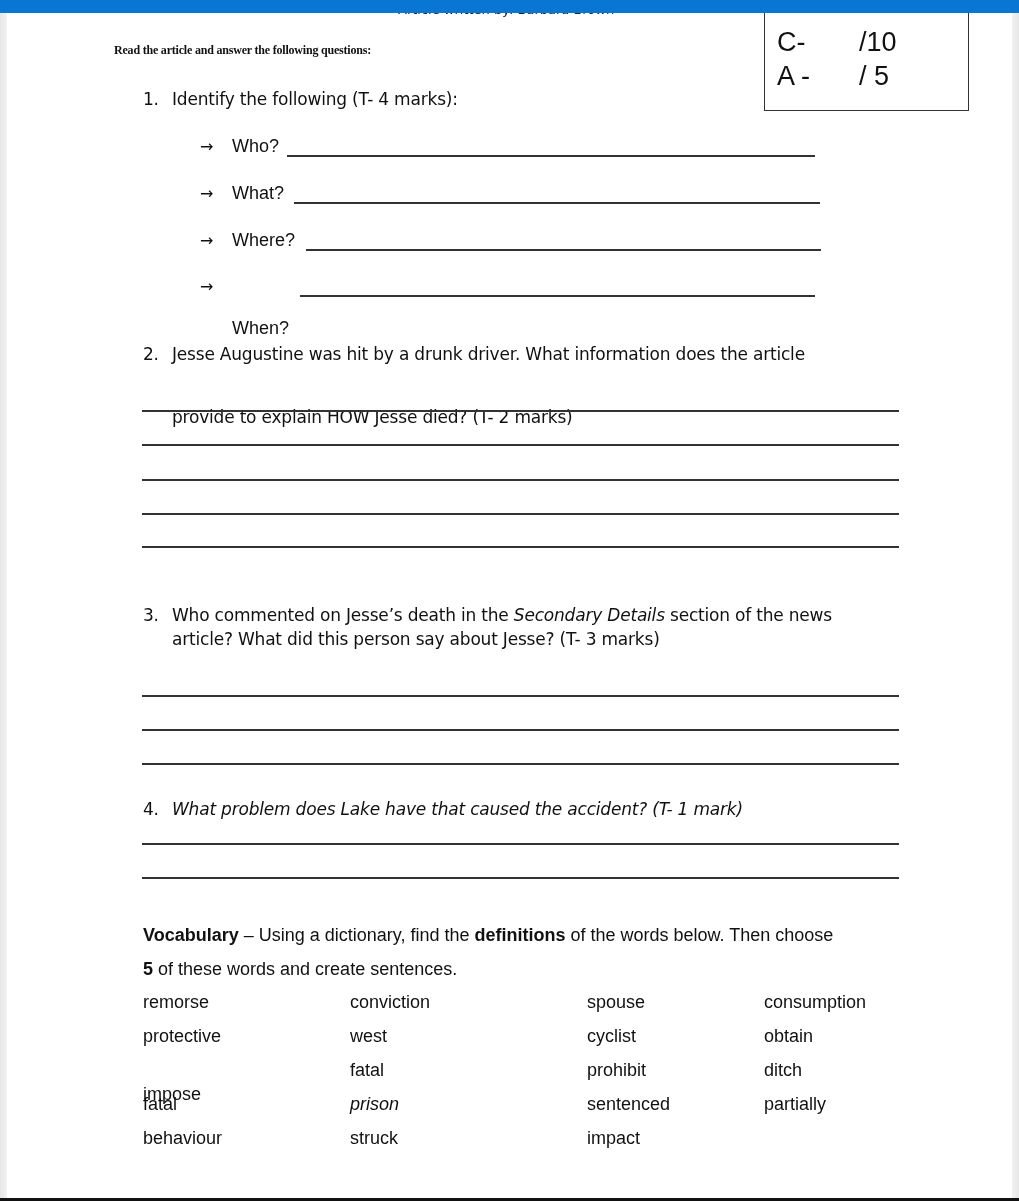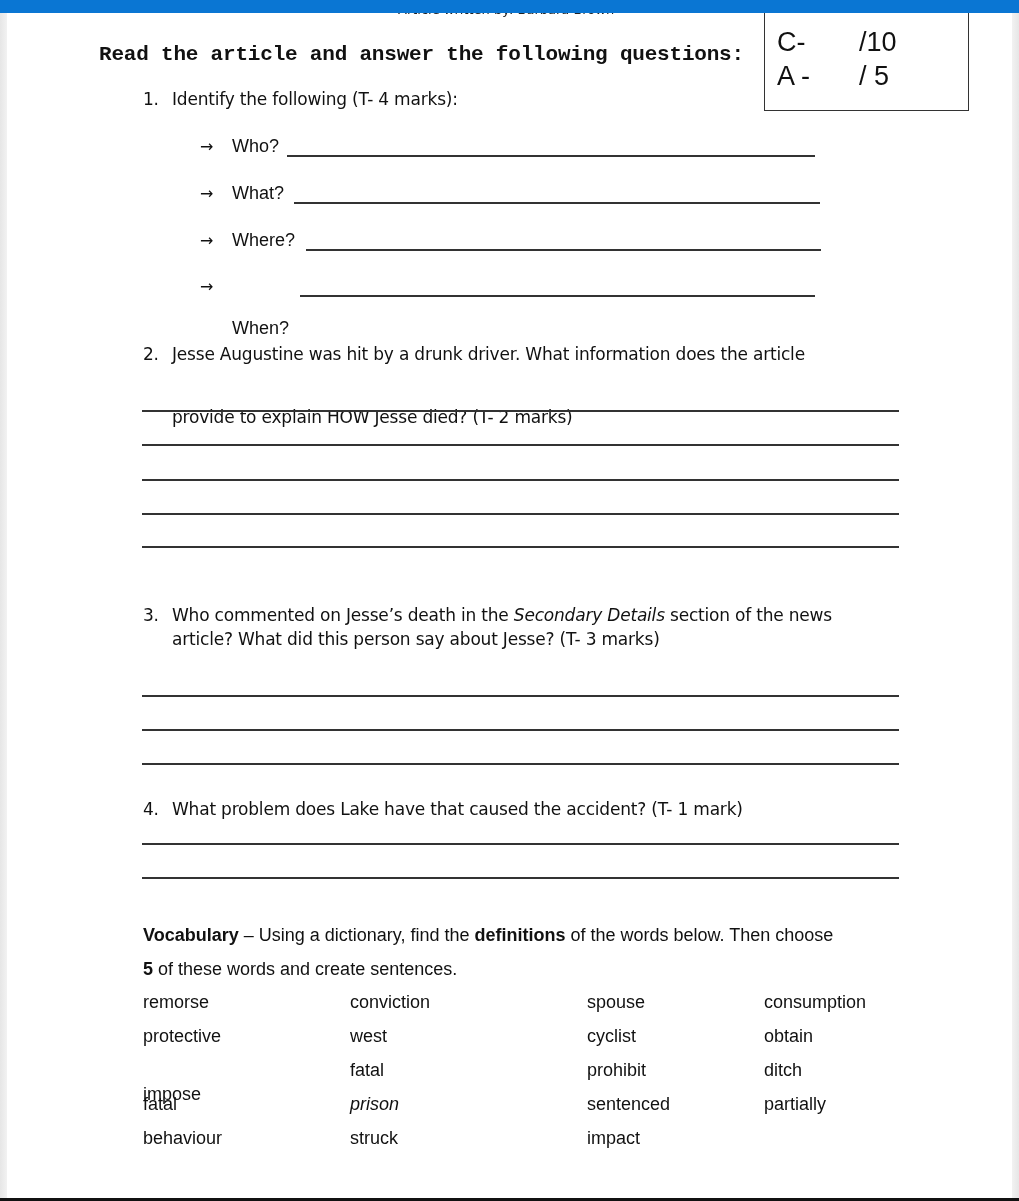--- a/index.html
+++ b/index.html
@@ -10,21 +10,21 @@
     color: #111;
   }
   .side-left { position: absolute; left: 0; top: 0; width: 7px; height: 1201px; background: linear-gradient(to right, #e6e6e6, #f2f2f2); }
   .side-right { position: absolute; right: 0; top: 0; width: 7px; height: 1201px; background: linear-gradient(to left, #e6e6e6, #f2f2f2); }
   .bottom-edge { position: absolute; left: 0; top: 1198px; width: 1019px; height: 3px; background: #111; }
   .topbar { position: absolute; left: 0; top: 0; width: 1019px; height: 13px; background: #0a76d3; z-index: 5; }
 
   .abs { position: absolute; white-space: nowrap; }
   .byline { left: 398px; top: 2px; font-family: "DejaVu Sans", sans-serif; font-size: 13px; color: #222; }
 
-  .heading { left: 99px; top: 43px; font-weight: bold; font-family: Liberation Mono, monospace; font-size: 21px; letter-spacing: -0.2px; }
+  .heading { left: 114px; top: 43px; font-weight: bold; font-family: Liberation Serif, serif; font-size: 12px; letter-spacing: -0.2px; }
 
   .qnum { font-family: "DejaVu Sans", sans-serif; font-size: 17px; letter-spacing: -0.2px; }
 
   .score-box { position: absolute; left: 764px; top: -20px; width: 205px; height: 131px; border: 1.5px solid #333; box-sizing: border-box; }
   .score-row { position: absolute; font-family: "Liberation Sans", sans-serif; font-size: 27px; color: #111; white-space: nowrap; }
 
   .wlabel { font-family: "Liberation Sans", sans-serif; font-size: 18px; }
   .arrow { font-family: "DejaVu Sans", sans-serif; font-size: 16px; }
   .line { position: absolute; height: 1.5px; background: #333; }
 
@@ -87,21 +87,21 @@
 <div class="line" style="left:142px; top:546px; width:757px;"></div>
 
 <div class="abs qnum" style="left:143px; top:605px;">3.</div>
 <div class="abs qnum" style="left:172px; top:605px;"><span>Who commented on Jesse’s death in the </span><i>Secondary Details</i><span> section of the news</span></div>
 <div class="abs qnum" style="left:172px; top:629px;">article?  What did this person say about Jesse? (T- 3 marks)</div>
 <div class="line" style="left:142px; top:695px; width:757px;"></div>
 <div class="line" style="left:142px; top:729px; width:757px;"></div>
 <div class="line" style="left:142px; top:763px; width:757px;"></div>
 
 <div class="abs qnum" style="left:143px; top:799px;">4.</div>
-<div class="abs qnum" style="left:172px; top:799px;">What problem does Lake have that caused the accident? (T- 1 mark)</div>
+<div class="abs qnum" style="left:172px; top:799px;font-style:italic;">What problem does Lake have that caused the accident? (T- 1 mark)</div>
 <div class="line" style="left:142px; top:843px; width:757px;"></div>
 <div class="line" style="left:142px; top:877px; width:757px;"></div>
 
 <div class="abs vocab" style="left:143px; top:925px;text-align:right;"><b>Vocabulary</b><span> – Using a dictionary, find the </span><b>definitions</b><span> of the words below. Then choose</span></div>
 <div class="abs vocab" style="left:143px; top:959px;"><b>5</b><span> of these words and create sentences.</span></div>
 
 <div id="word-grid">
     <div class="word" style="left: 143px; top: 992px;">remorse</div>
     <div class="word" style="left: 350px; top: 992px;">conviction</div>
     <div class="word" style="left: 587px; top: 992px;">spouse</div>

